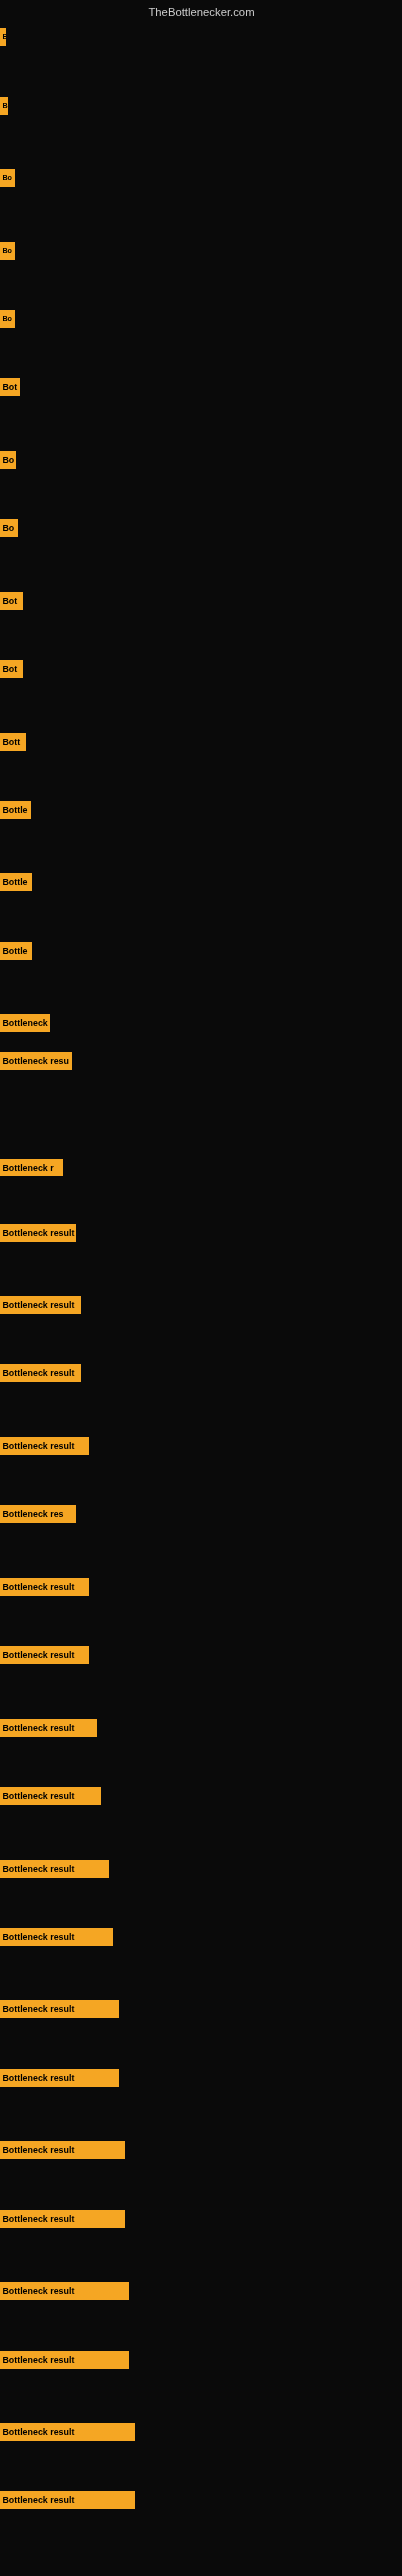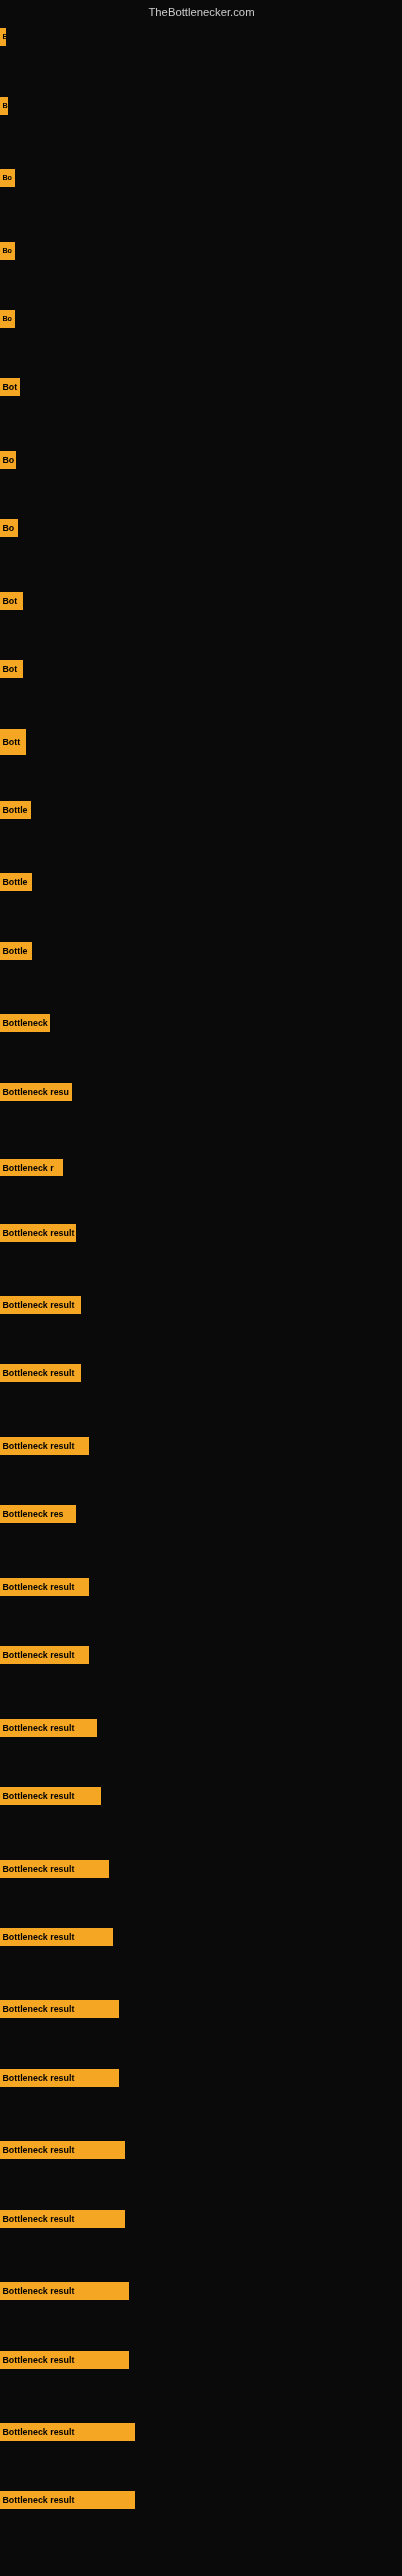--- a/index.html
+++ b/index.html
@@ -72,35 +72,35 @@
     <div class="bar-container" style="top: 519px; width: 17.7px; height: 17.7px;">
       <div class="bar-label" style="width: 17.7px; height: 17.7px; font-size: 8.9px;">Bo</div>
     </div>
     <div class="bar-container" style="top: 592px; width: 22.5px; height: 17.7px;">
       <div class="bar-label" style="width: 22.5px; height: 17.7px; font-size: 8.9px;">Bot</div>
     </div>
     <div class="bar-container" style="top: 660px; width: 22.5px; height: 17.7px;">
       <div class="bar-label" style="width: 22.5px; height: 17.7px; font-size: 8.9px;">Bot</div>
     </div>
     <div class="bar-container" style="top: 733px; width: 26px; height: 17.7px;">
-      <div class="bar-label" style="width: 26px; height: 26px; font-size: 8.9px;">Bott</div>
+      <div class="bar-label" style="width: 26px; height: 18px; font-size: 8.9px;">Bott</div>
     </div>
     <div class="bar-container" style="top: 801px; width: 31px; height: 17.7px;">
       <div class="bar-label" style="width: 31px; height: 17.7px; font-size: 8.9px;">Bottle</div>
     </div>
     <div class="bar-container" style="top: 873px; width: 32px; height: 17.7px;">
       <div class="bar-label" style="width: 32px; height: 17.7px; font-size: 8.9px;">Bottle</div>
     </div>
     <div class="bar-container" style="top: 942px; width: 32px; height: 17.7px;">
       <div class="bar-label" style="width: 32px; height: 17.7px; font-size: 8.9px;">Bottle</div>
     </div>
     <div class="bar-container" style="top: 1014px; width: 50px; height: 17.7px;">
       <div class="bar-label" style="width: 50px; height: 17.7px; font-size: 8.9px; text-align: center;">Bottleneck</div>
     </div>
-    <div class="bar-container" style="top: 1083px; width: 80px; height: 17.7px; align-items: flex-end;">
+    <div class="bar-container" style="top: 1052px; width: 80px; height: 17.7px; align-items: flex-end;">
       <div class="bar-label" style="width: 72px; height: 17.7px; font-size: 8.9px;">Bottleneck resu</div>
     </div>
     <div class="bar-container" style="top: 1155px; width: 63px; height: 25px;">
       <div class="bar-label" style="width: 63px; height: 17.7px; font-size: 8.9px;">Bottleneck r</div>
     </div>
     <div class="bar-container" style="top: 1224px; width: 76px; height: 17.7px;">
       <div class="bar-label" style="width: 76px; height: 17.7px; font-size: 8.9px;">Bottleneck result</div>
     </div>
     <div class="bar-container" style="top: 1296px; width: 81px; height: 17.7px;">
       <div class="bar-label" style="width: 81px; height: 17.7px; font-size: 8.9px;">Bottleneck result</div>

